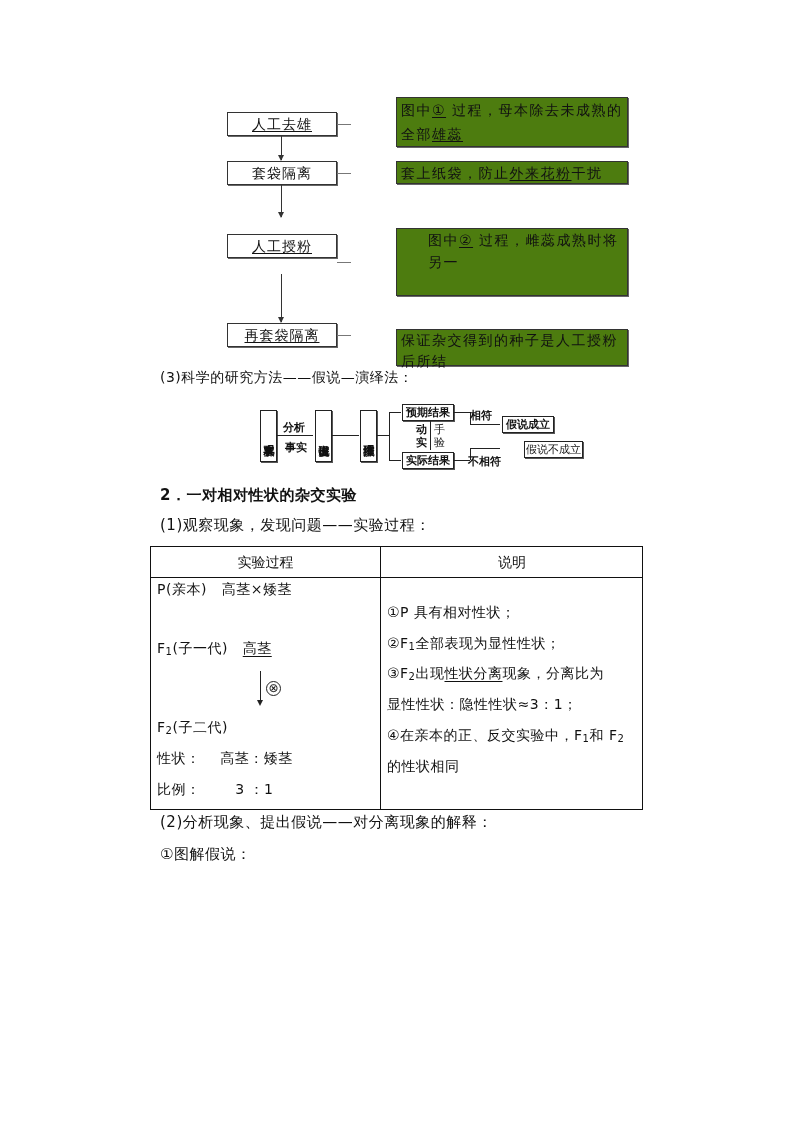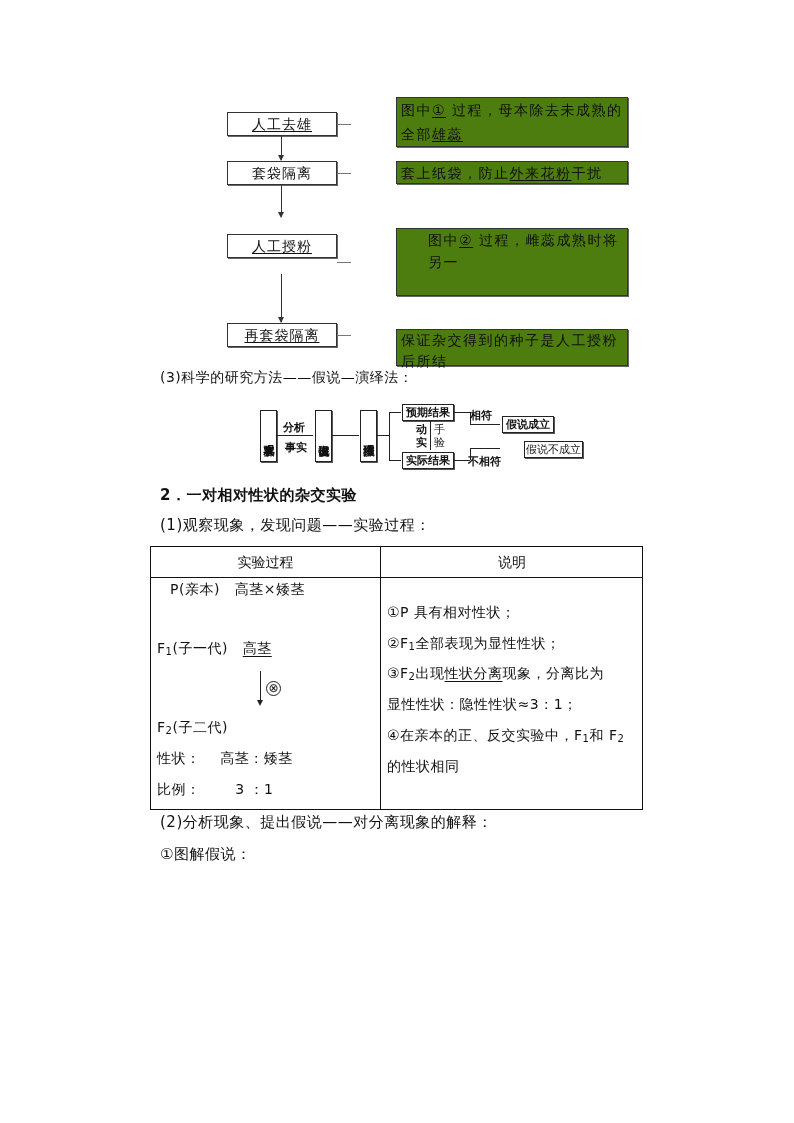--- a/index.html
+++ b/index.html
@@ -141,21 +141,21 @@
 
 <div class="para heading2" style="top:486px;">2．一对相对性状的杂交实验</div>
 <div class="para" style="top:516px;">(1)观察现象，发现问题——实验过程：</div>
 
 <div class="exp-table">
   <div class="col-div"></div>
   <div class="head-div"></div>
   <div class="th" style="left:0; width:229px;">实验过程</div>
   <div class="th" style="left:230px; width:262px;">说明</div>
 
-  <div class="cell-line" style="left:6px; top:34px;margin-left:13px;">
+  <div class="cell-line" style="left:6px; top:34px;">
     <span>P(亲本)</span>&nbsp;&nbsp;&nbsp;<span>高茎×矮茎</span>
   </div>
   <div class="cell-line" style="left:6px; top:93px;">
     <span>F</span><span class="sub">1</span><span>(子一代)</span>&nbsp;&nbsp;&nbsp;<span class="u">高茎</span>
   </div>
   <div class="hd-line" style="left:109px; top:124px; width:1px; height:32px; background:#222;"></div>
   <div style="position:absolute; left:106px; top:153px; border-left:3.5px solid transparent; border-right:3.5px solid transparent; border-top:6px solid #222;"></div>
   <div class="otimes" style="left:115px; top:134px;">⊗</div>
   <div class="cell-line" style="left:6px; top:172px;">
     <span>F</span><span class="sub">2</span><span>(子二代)</span>

